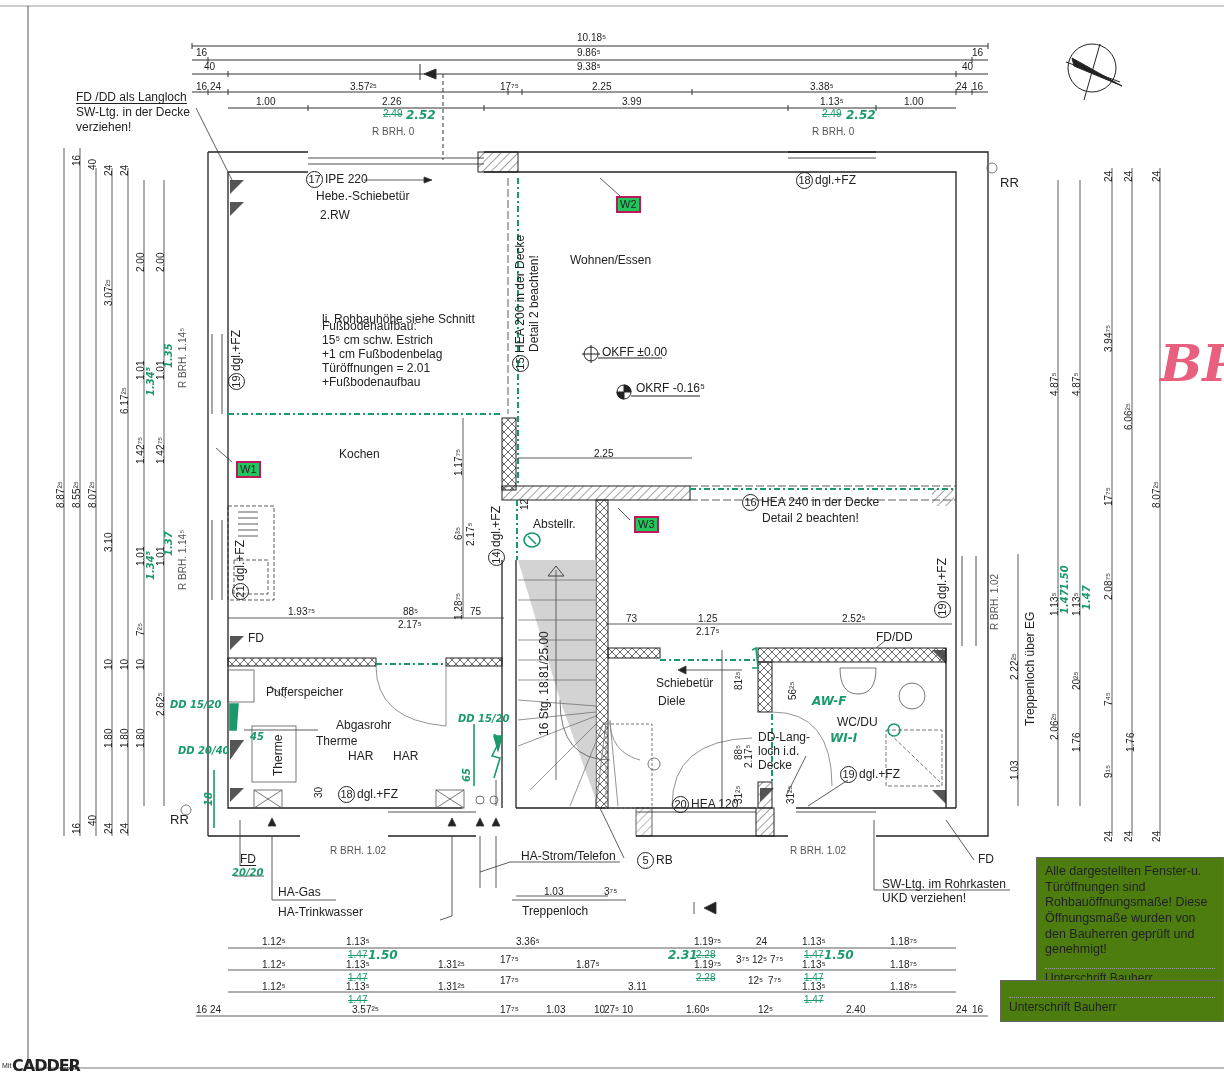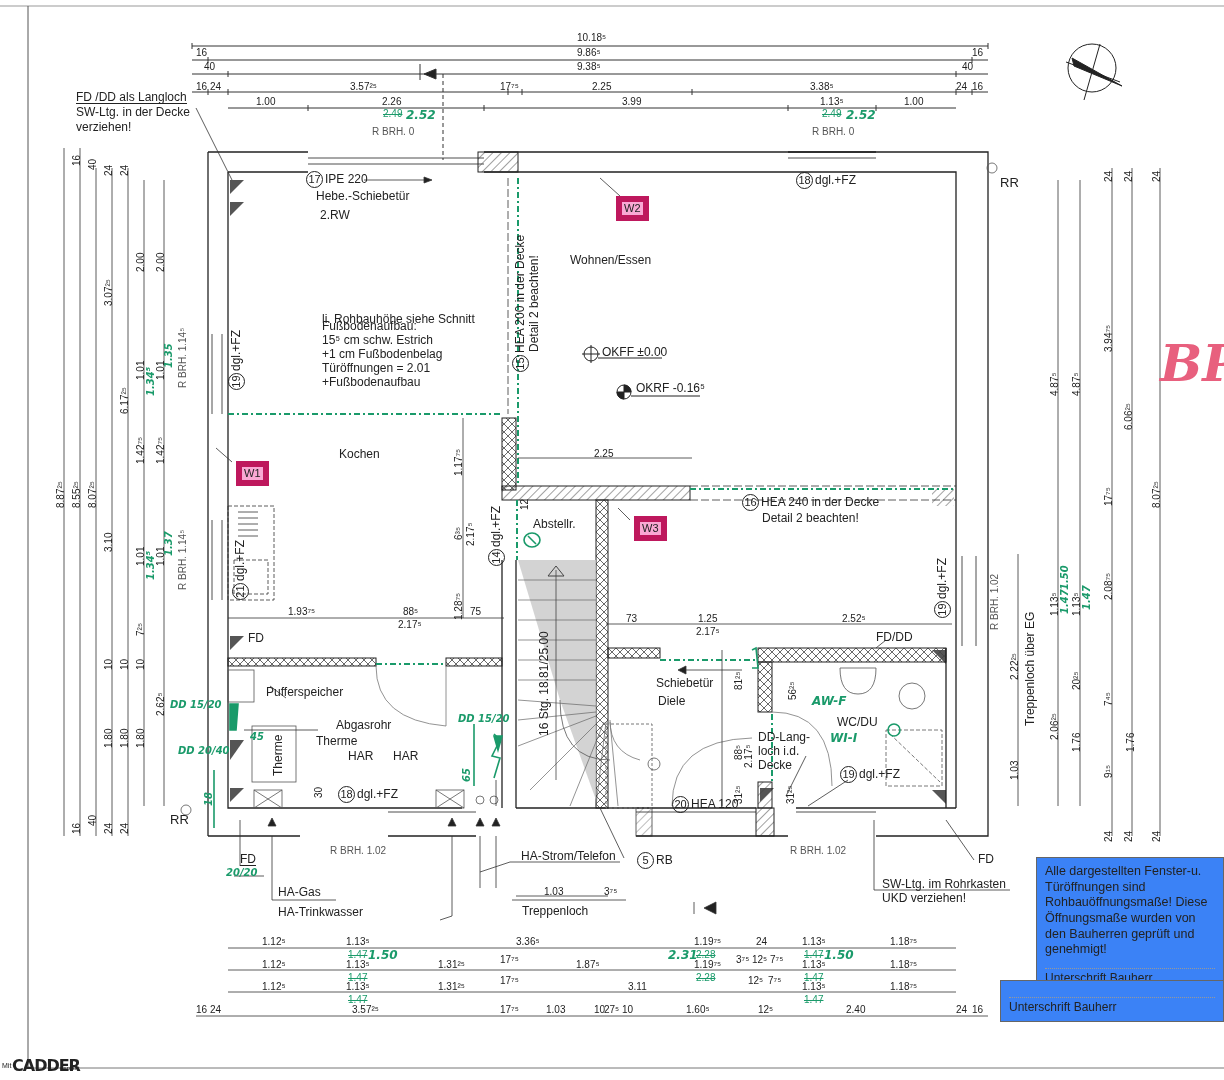--- a/index.html
+++ b/index.html
@@ -5,24 +5,24 @@
   html,body{margin:0;padding:0;background:#fff;}
   body{width:1224px;height:1080px;position:relative;overflow:hidden;font-family:"Liberation Sans",sans-serif;color:#222;}
   svg{position:absolute;left:0;top:0;}
   .t{position:absolute;white-space:nowrap;line-height:1;color:#222;}
   .sm{font-size:10px;}
   .md{font-size:12px;}
   .lg{font-size:13px;}
   .gr{color:#1a9a6a;font-family:"DejaVu Sans",sans-serif;font-style:italic;font-weight:bold;}
   .grey{color:#555;}
   .vert{transform-origin:left top;transform:rotate(-90deg);}
-  .box{position:absolute;border:1px solid #666;background:#3b82f6;font-size:12.5px;line-height:1.25;padding:6px 8px;color:#222;}
+  .box{position:absolute;border:1px solid #666;background:#4d7c0f;font-size:12.5px;line-height:1.25;padding:6px 8px;color:#222;}
   .box .sig{margin-top:10px;font-size:12px;border-top:1px dotted #999;padding-top:2px;}
   .note-sig-small{font-size:8px;}
-  .tag{position:absolute;border:6px solid #be185d;font-size:11px;padding:1px 2px;background:#f9a8d4;line-height:1;}
+  .tag{position:absolute;border:2px solid #be185d;font-size:11px;padding:1px 2px;background:#22c55e;line-height:1;}
   .circ{display:inline-block;border:1px solid #222;border-radius:50%;width:15px;height:15px;text-align:center;line-height:15px;font-size:11px;margin-right:2px;}
   .bp{position:absolute;color:#e8607e;font-family:"DejaVu Serif",serif;font-style:italic;font-weight:bold;font-size:50px;}
   .logo{position:absolute;font-family:"DejaVu Sans",sans-serif;font-weight:bold;font-size:16px;letter-spacing:-1px;}
 </style>
 </head>
 <body>
 
 <svg width="1224" height="1080" viewBox="0 0 1224 1080">
   <defs>
     <pattern id="hatch" patternUnits="userSpaceOnUse" width="6" height="6" patternTransform="rotate(45)">
@@ -427,21 +427,21 @@
 <div class="t sm gr" style="left:170px;top:700px;">DD 15/20</div>
 <div class="t sm gr" style="left:178px;top:746px;">DD 20/40</div>
 <div class="t sm gr" style="left:458px;top:714px;">DD 15/20</div>
 <div class="t sm gr" style="left:250px;top:732px;">45</div>
 <div class="t sm gr vert" style="left:462px;top:782px;">65</div>
 <div class="t sm gr vert" style="left:204px;top:806px;">18</div>
 <div class="t md gr" style="left:812px;top:695px;">AW-F</div>
 <div class="t md gr" style="left:830px;top:732px;">WI-I</div>
 
 <div class="t md" style="left:240px;top:853px;border-bottom:1px solid #222;">FD</div>
-<div class="t sm gr" style="left:226px;top:868px;">20/20</div>
+<div class="t sm gr" style="left:232px;top:868px;">20/20</div>
 <div class="t sm grey" style="left:330px;top:846px;">R BRH. 1.02</div>
 <div class="t md" style="left:278px;top:886px;">HA-Gas</div>
 <div class="t md" style="left:278px;top:906px;">HA-Trinkwasser</div>
 <div class="t md" style="left:521px;top:850px;">HA-Strom/Telefon</div>
 <div class="t md" style="left:637px;top:852px;"><span class="circ">5</span><span>RB</span></div>
 <div class="t sm" style="left:544px;top:887px;">1.03</div>
 <div class="t sm" style="left:604px;top:887px;">3⁷⁵</div>
 <div class="t md" style="left:522px;top:905px;">Treppenloch</div>
 <div class="t sm grey" style="left:790px;top:846px;">R BRH. 1.02</div>
 <div class="t md" style="left:978px;top:853px;">FD</div>

